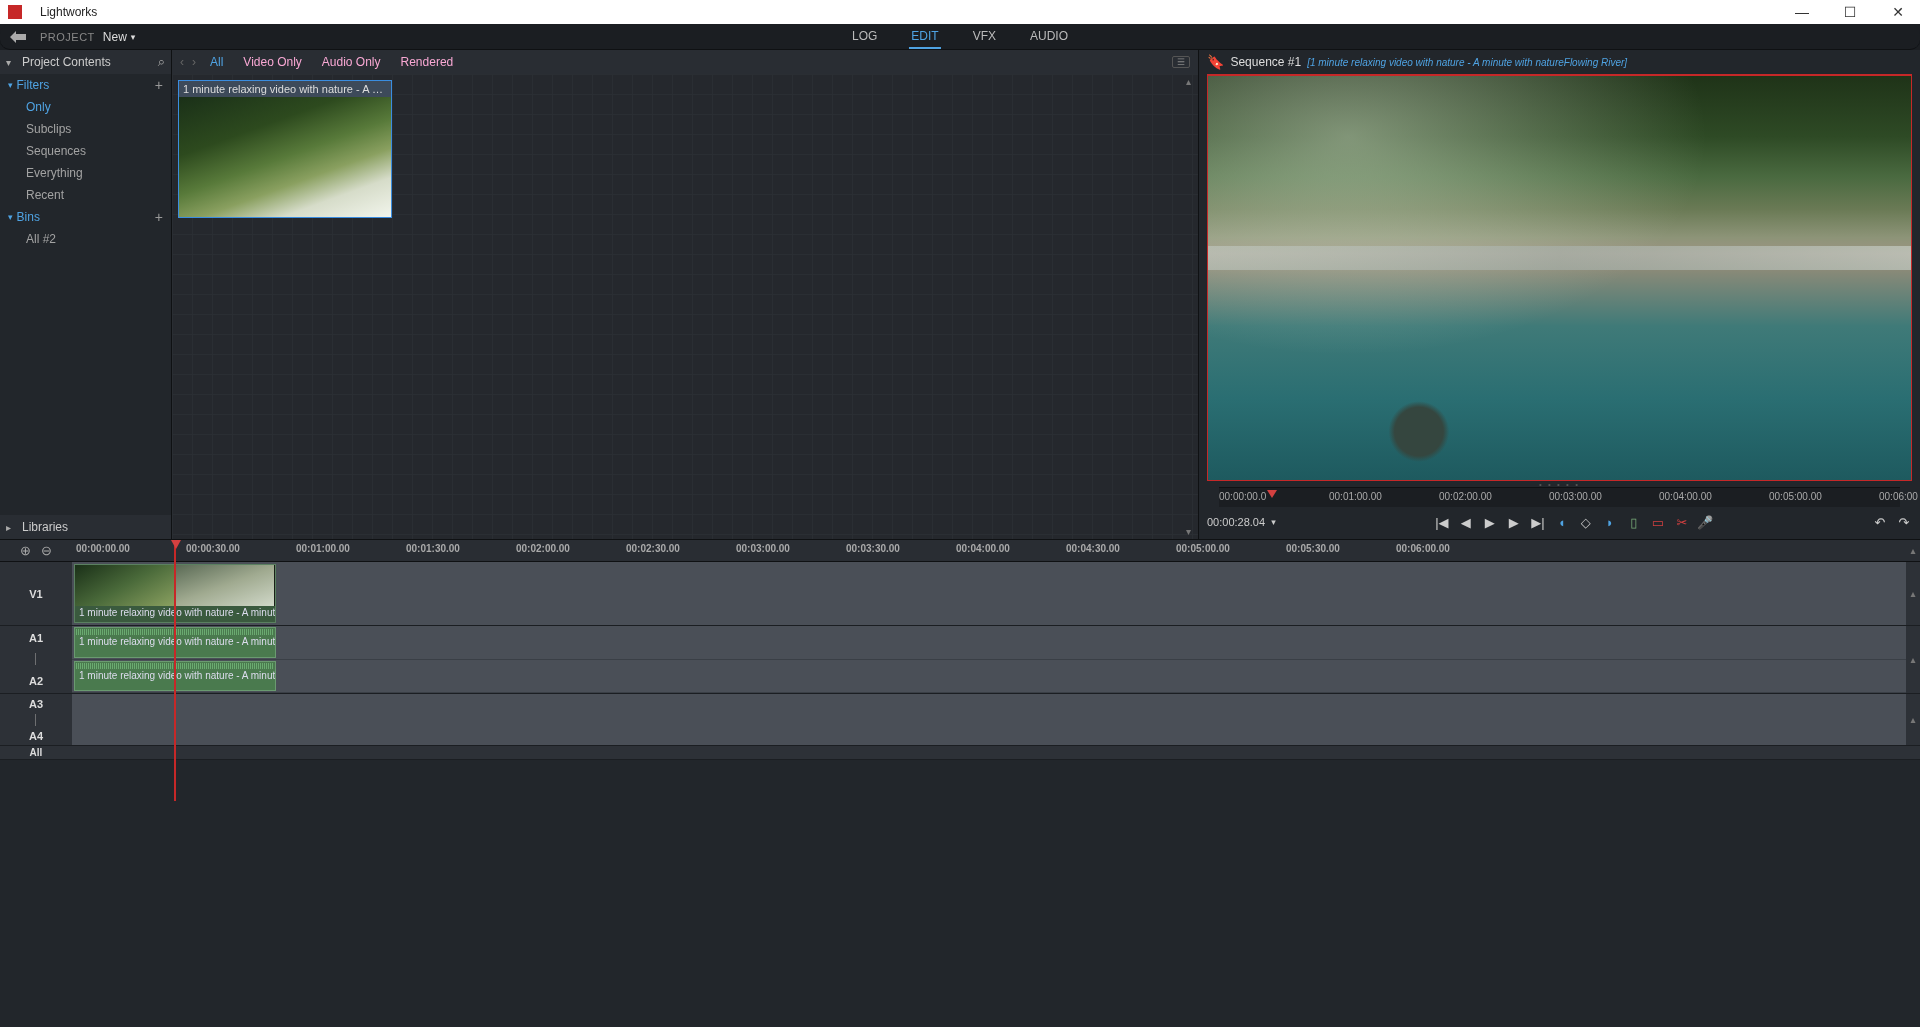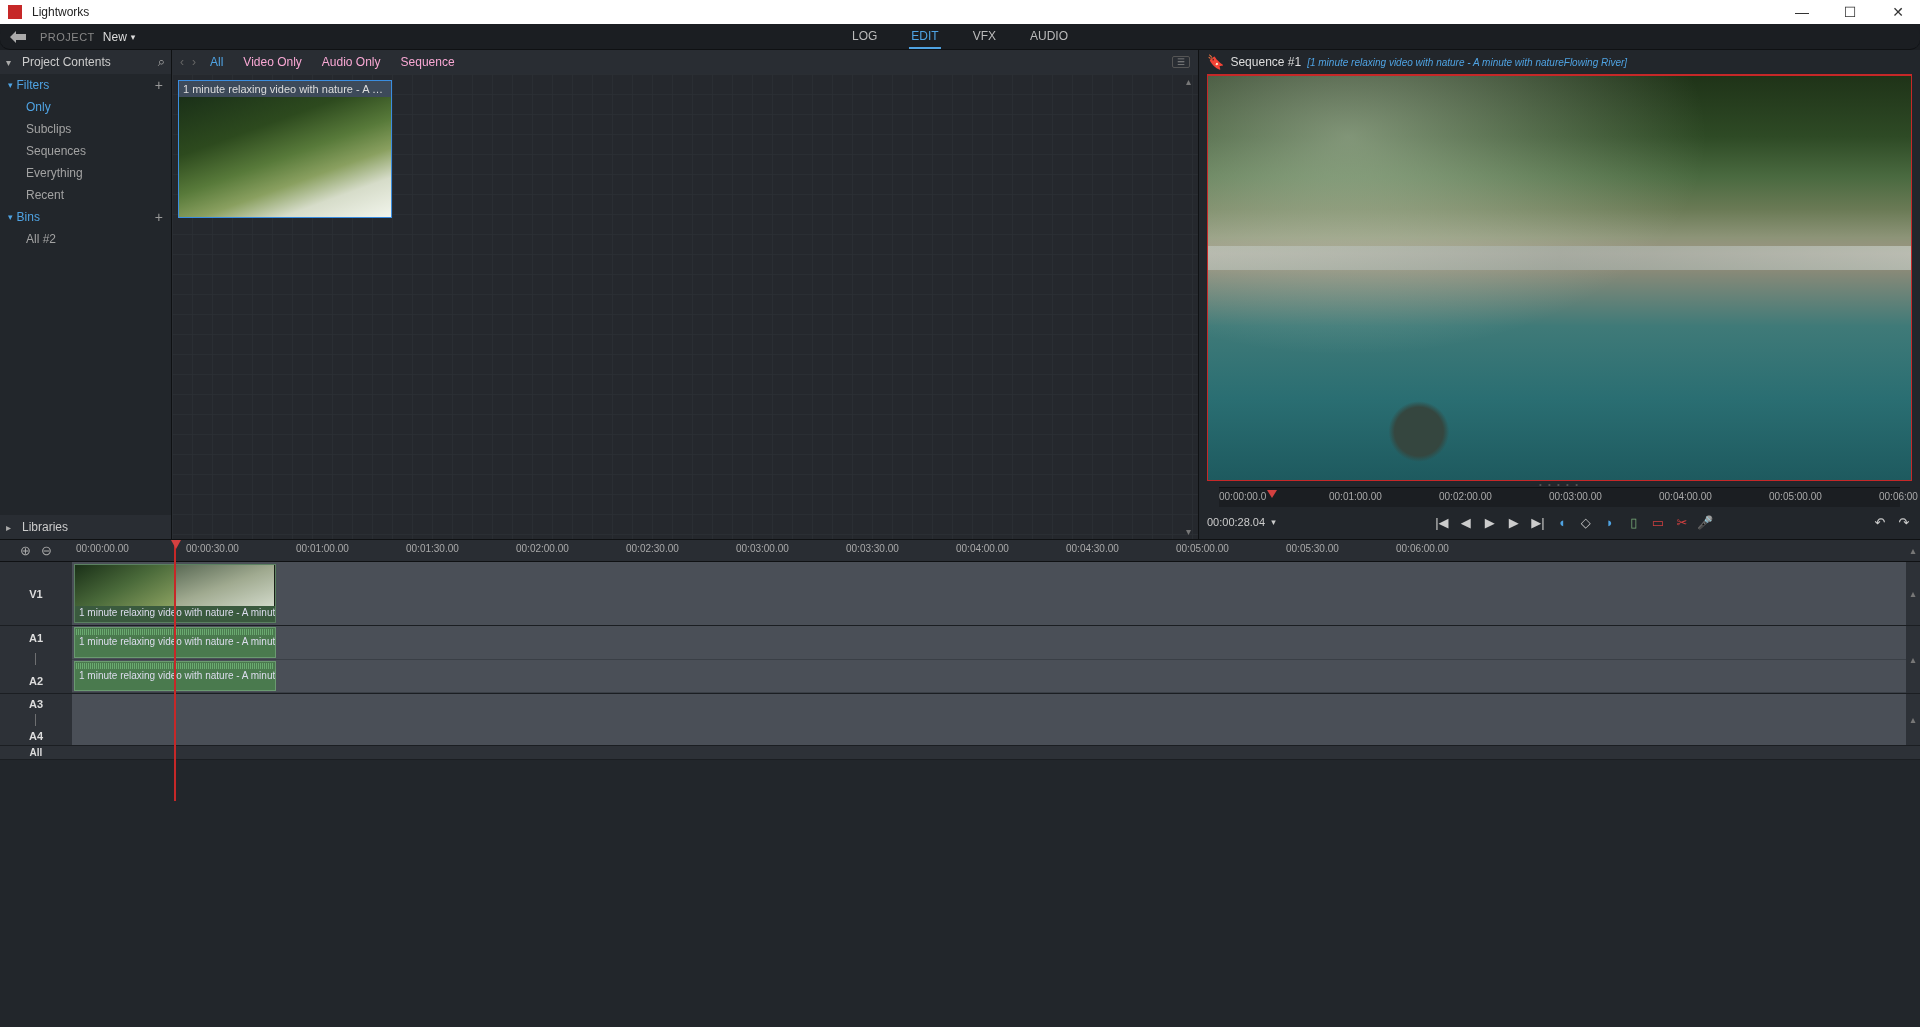--- a/index.html
+++ b/index.html
@@ -1,20 +1,20 @@
 <!DOCTYPE html>
 <html><head>
 <meta charset="utf-8">
 <style>
 * { box-sizing: border-box; margin: 0; padding: 0; font-family: "Segoe UI", Arial, sans-serif; }
 body { background: #fff; width: 1920px; height: 1027px; overflow: hidden; font-size: 12px; color: #ccc; }
 
 
 .titlebar { height: 24px; background: #fff; display: flex; align-items: center; padding: 0 8px; justify-content: space-between; }
-.titlebar-left { display: flex; align-items: center; gap: 10px; }
+.titlebar-left { display: flex; align-items: center; gap: 18px; }
 .app-logo { width: 14px; height: 14px; background: #c62828; }
 .titlebar-title { color: #222; font-size: 12px; }
 .titlebar-ctrls { display: flex; gap: 20px; align-items: center; }
 .titlebar-ctrls span { width: 28px; height: 20px; display: flex; align-items: center; justify-content: center; color: #333; font-size: 14px; cursor: pointer; }
 
 
 .app { background: #1b1e22; height: calc(1027px - 24px); display: flex; flex-direction: column; }
 
 
 .topbar { height: 26px; background: #1b1e22; border-bottom: 1px solid #0f1113; display: flex; align-items: center; padding: 0 10px; }
@@ -83,21 +83,21 @@
 .vc-btn.blue { color:#4fa3e3;}
 .vc-btn.red { color:#d34040;}
 .vc-right { display:flex; gap:8px; margin-left:auto;}
 
 
 .timeline { flex:1; background:#22262b; display:flex; flex-direction:column; }
 .timeline-ruler-row { height:22px; display:flex; border-bottom:1px solid #0f1113; background:#292d33;}
 .tl-zoom { width:72px; display:flex; align-items:center; justify-content:center; gap:10px; color:#aaa;}
 .tl-zoom span { cursor:pointer; font-size:13px;}
 .tl-ruler { flex:1; position:relative; }
-.tl-tick { position:absolute; top:3px; font-size:10px; color:#aaa;}
+.tl-tick { position:absolute; top:3px; font-size:10px; color:#aaa;font-weight:bold;}
 .tl-playhead { position:absolute; top:0; bottom:-240px; width:0; border-left:2px solid #c62828; z-index:5;}
 .tl-playhead::before { content:''; position:absolute; top:0; left:-5px; width:0; height:0; border-left:5px solid transparent; border-right:5px solid transparent; border-top:9px solid #d34040;}
 .tl-ruler-scroll { width:14px; display:flex; align-items:center; justify-content:center; color:#777; font-size:10px;}
 
 .tl-tracks { flex:1; display:flex; flex-direction:column; position:relative; overflow:hidden;}
 .tl-track { display:flex; border-bottom:1px solid #1b1e22; }
 .tl-track-head { width:72px; background:#2d3137; display:flex; align-items:center; justify-content:center; color:#ddd; font-size:11px; font-weight:600;}
 .tl-track-body { flex:1; background:#4a4f57; position:relative;}
 .tl-track-body.dark { background:#3a3f46;}
 .tl-track.v { height:64px;}
@@ -195,21 +195,21 @@
     <div class="browser">
       <div class="browser-header">
         <div class="nav-arrows">
           <span>‹</span>
           <span>›</span>
         </div>
         <div class="filter-tabs">
           <span class="filter-tab active">All</span>
           <span class="filter-tab">Video Only</span>
           <span class="filter-tab">Audio Only</span>
-          <span class="filter-tab">Sequence</span>
+          <span class="filter-tab">Rendered</span>
         </div>
         <span class="spacer"></span>
         <span class="list-toggle">☰</span>
       </div>
       <div class="browser-body">
         <div class="clip-thumb">
           <div class="clip-thumb-title">1 minute relaxing video with nature - A minute w</div>
           <div class="clip-thumb-img"></div>
         </div>
         <div class="browser-scroll">

